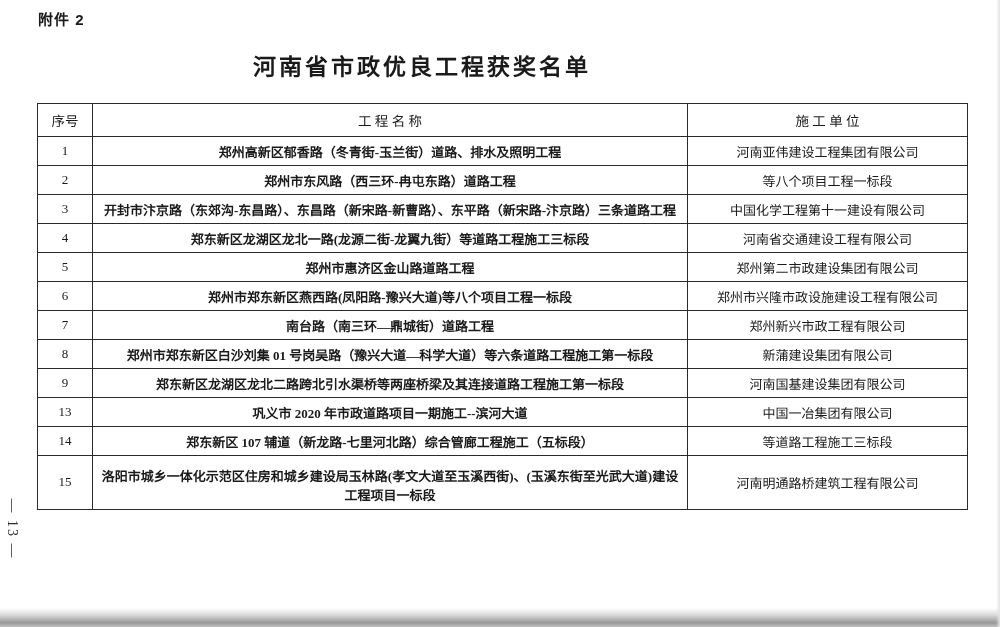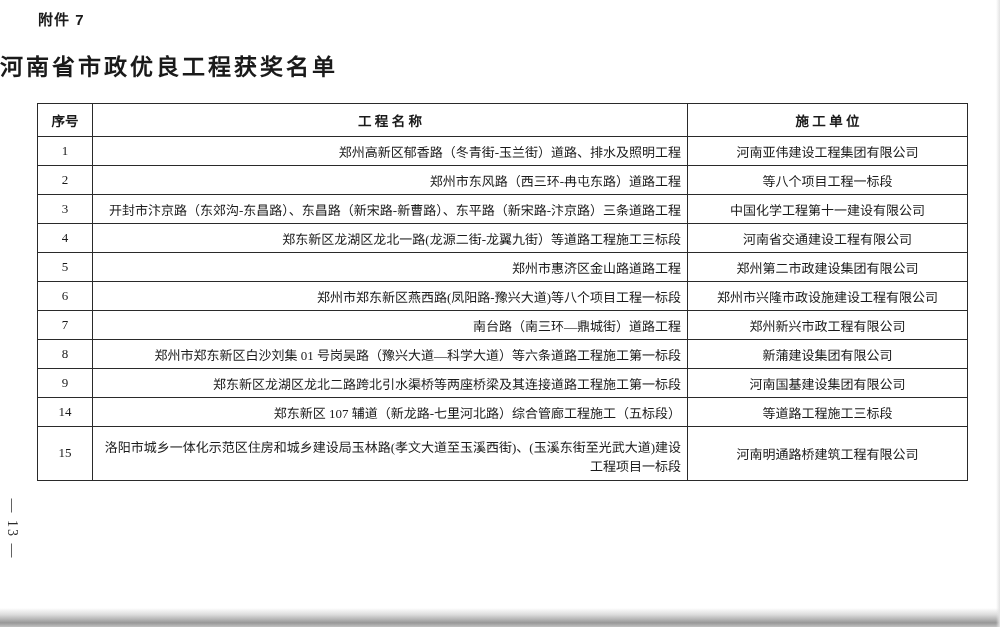--- a/index.html
+++ b/index.html
@@ -22,20 +22,21 @@
     font-family:"Liberation Sans","DejaVu Sans",sans-serif;
     font-weight:bold;
     font-size:15px;
     letter-spacing:1px;
   }
   .doc-title{
     position:absolute;
     left:0;
     top:48px;
     width:844px;
+    text-align:center;
     font-family:"Liberation Sans","DejaVu Sans",sans-serif;
     font-weight:bold;
     font-size:23px;
     letter-spacing:3px;
   }
   table.awards{
     position:absolute;
     left:37px;
     top:103px;
     width:930px;
@@ -44,36 +45,37 @@
     font-size:13px;
   }
   table.awards td,table.awards th{
     border:1px solid #2a2a2a;
     padding:0 6px;
     vertical-align:middle;
     overflow:hidden;
   }
   table.awards th{
     height:32px;
-    font-weight:bold;
+    font-weight:normal;
     text-align:center;
     font-size:13.5px;
     padding:0;
   }
   table.awards tr.data-row{height:29px;}
   table.awards tr.data-row.tall{height:46px;}
   td.cell-index{
     text-align:center;
     font-family:"Liberation Serif","DejaVu Serif",serif;
     padding:0;
   }
   td.cell-project{
-    text-align:right;
+    text-align:center;
     white-space:nowrap;
     padding-left:8px;
+    font-weight:bold;
   }
   tr.tall td.cell-project{
     white-space:normal;
     line-height:1.45;
     padding-top:12px;
     padding-bottom:3px;
   }
   td.cell-unit{
     text-align:center;
     white-space:nowrap;
@@ -105,21 +107,21 @@
     width:4px;
     height:100%;
     background:linear-gradient(90deg,rgba(255,255,255,0),#e3e3e3);
   }
 </style>
 </head>
 <body>
 
 <div class="page">
 
-  <div class="attachment">附件 7</div>
+  <div class="attachment">附件 2</div>
 
   <div class="doc-title">河南省市政优良工程获奖名单</div>
 
   <table class="awards">
     <colgroup>
       <col style="width:55px">
       <col style="width:595px">
       <col style="width:280px">
     </colgroup>
     <thead>
@@ -169,20 +171,25 @@
         <td class="cell-index">8</td>
         <td class="cell-project">郑州市郑东新区白沙刘集 01 号岗吴路（豫兴大道—科学大道）等六条道路工程施工第一标段</td>
         <td class="cell-unit">新蒲建设集团有限公司</td>
       </tr>
       <tr class="data-row">
         <td class="cell-index">9</td>
         <td class="cell-project">郑东新区龙湖区龙北二路跨北引水渠桥等两座桥梁及其连接道路工程施工第一标段</td>
         <td class="cell-unit">河南国基建设集团有限公司</td>
       </tr>
       <tr class="data-row">
+        <td class="cell-index">13</td>
+        <td class="cell-project">巩义市 2020 年市政道路项目一期施工--滨河大道</td>
+        <td class="cell-unit">中国一冶集团有限公司</td>
+      </tr>
+      <tr class="data-row">
         <td class="cell-index">14</td>
         <td class="cell-project">郑东新区 107 辅道（新龙路-七里河北路）综合管廊工程施工（五标段）</td>
         <td class="cell-unit">等道路工程施工三标段</td>
       </tr>
       <tr class="data-row tall">
         <td class="cell-index">15</td>
         <td class="cell-project">洛阳市城乡一体化示范区住房和城乡建设局玉林路(孝文大道至玉溪西街)、(玉溪东街至光武大道)建设工程项目一标段</td>
         <td class="cell-unit">河南明通路桥建筑工程有限公司</td>
       </tr>
     </tbody>

